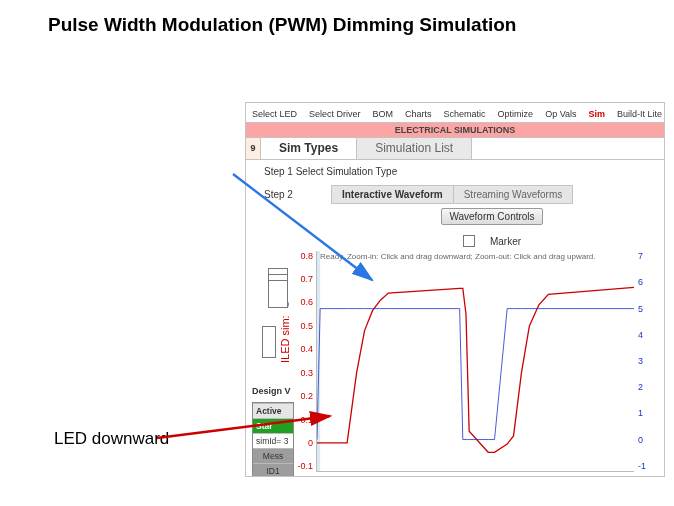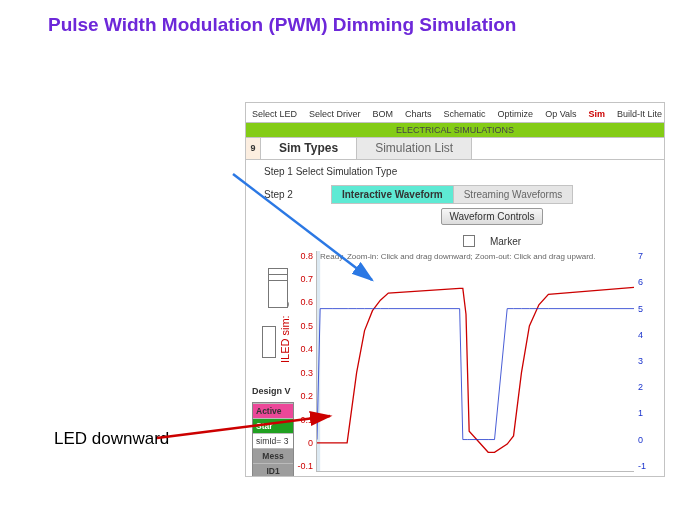--- a/index.html
+++ b/index.html
@@ -11,21 +11,21 @@
     font-family: Arial, Helvetica, sans-serif;
     overflow: hidden;
     position: relative;
   }
   .title {
     position: absolute;
     top: 14px;
     left: 48px;
     font-size: 19px;
     font-weight: bold;
-    color: #6d28d9;
+    color: #000000;
   }
 
   
   .app {
     position: absolute;
     top: 102px;
     left: 245px;
     width: 420px;
     height: 375px;
     border: 1px solid #c3c3c3;
@@ -46,24 +46,24 @@
     padding: 3px 6px 3px;
     font-size: 9px;
     color: #333;
     cursor: pointer;
   }
   .tabbar .tab.active {
     color: #cc0000;
     font-weight: bold;
   }
   .subheader {
-    background: #84cc16;
+    background: #fca5a5;
     text-align: center;
     font-size: 9px;
-    font-weight: normal;
+    font-weight: bold;
     color: #444;
     padding: 2px 0;
     border-bottom: 1px solid #c3c3c3;
   }
 
   .row9 {
     display: flex;
     align-items: stretch;
     border-bottom: 1px solid #c3c3c3;
     height: 21px;
@@ -131,21 +131,21 @@
     display:flex;
     align-items:center;
     gap:0;
     padding: 0 0 0 18px;
     height:22px;
   }
   .step2row .lbl { font-size:10px; margin-right:38px; }
   .wtab {
     border:1px solid #c3c3c3;
     padding:3px 10px;
-    background:#5eead4;
+    background:#e5e5e5;
     cursor:pointer;
     font-size:10px;
     font-weight:bold;
   }
   .wtab + .wtab { margin-left:-1px; }
   .wtab.unsel { background:#e5e5e5; font-weight:normal; color:#666; }
 
   .controlsrow {
     display:flex;
     align-items:center;
@@ -236,23 +236,23 @@
     position:absolute;
     border:1px solid #777;
     background:#fff;
   }
   .gridcell {
     font-size:8.5px;
     border-top:1px solid #bbb;
     padding:2px 3px;
     background:#fff;
   }
-  .gridcell.head { font-weight:bold; background:#ec4899; }
+  .gridcell.head { font-weight:bold; background:#e5e5e5; }
   .gridcell.green { background:#20a020; color:#fff; font-weight:bold; }
-  .gridcell.gray { background:#9d9d9d; color:#333; font-weight:bold; text-align:center; }
+  .gridcell.gray { background:#9d9d9d; color:#333; font-weight:normal; text-align:center; }
 
   
   .overlay {
     position:absolute; left:0; top:0; width:674px; height:506px; pointer-events:none;
   }
   .annot {
     position:absolute;
     font-size:17px;
     color:#000;
   }

